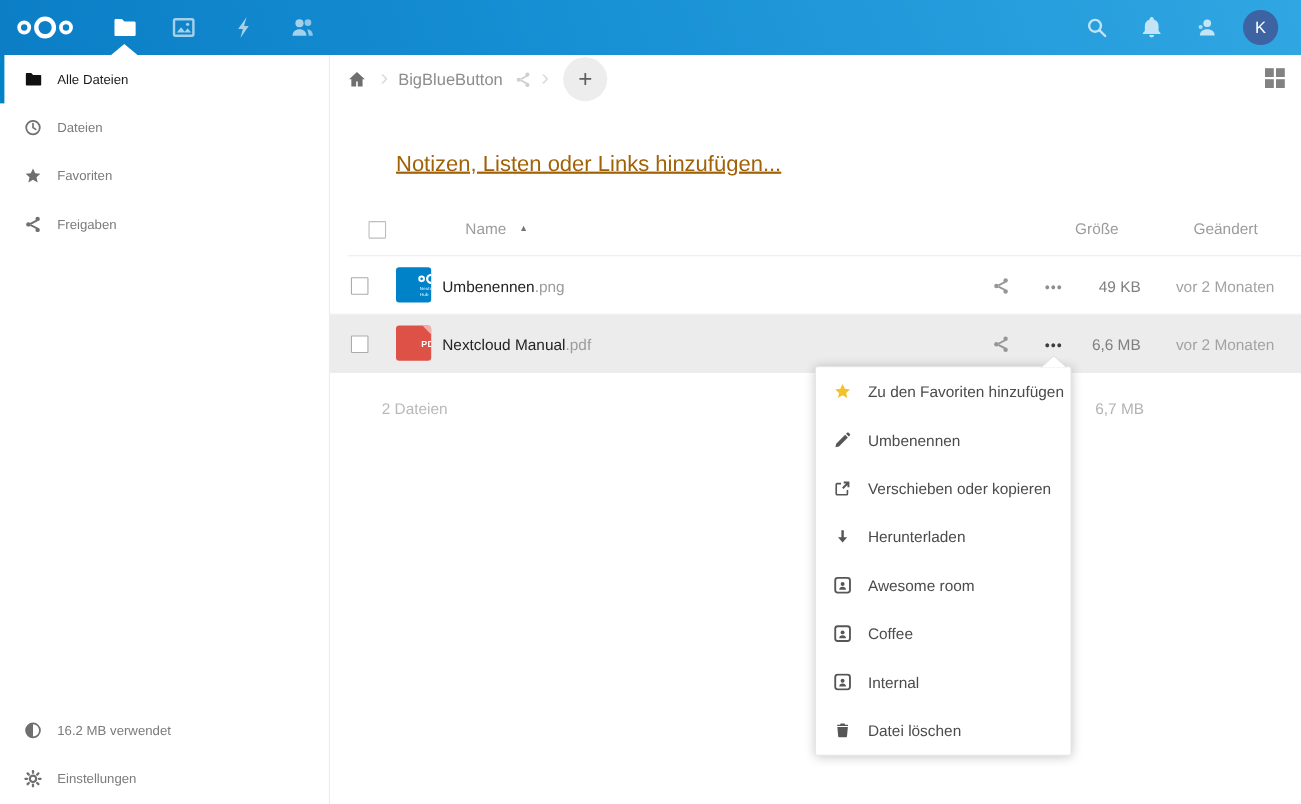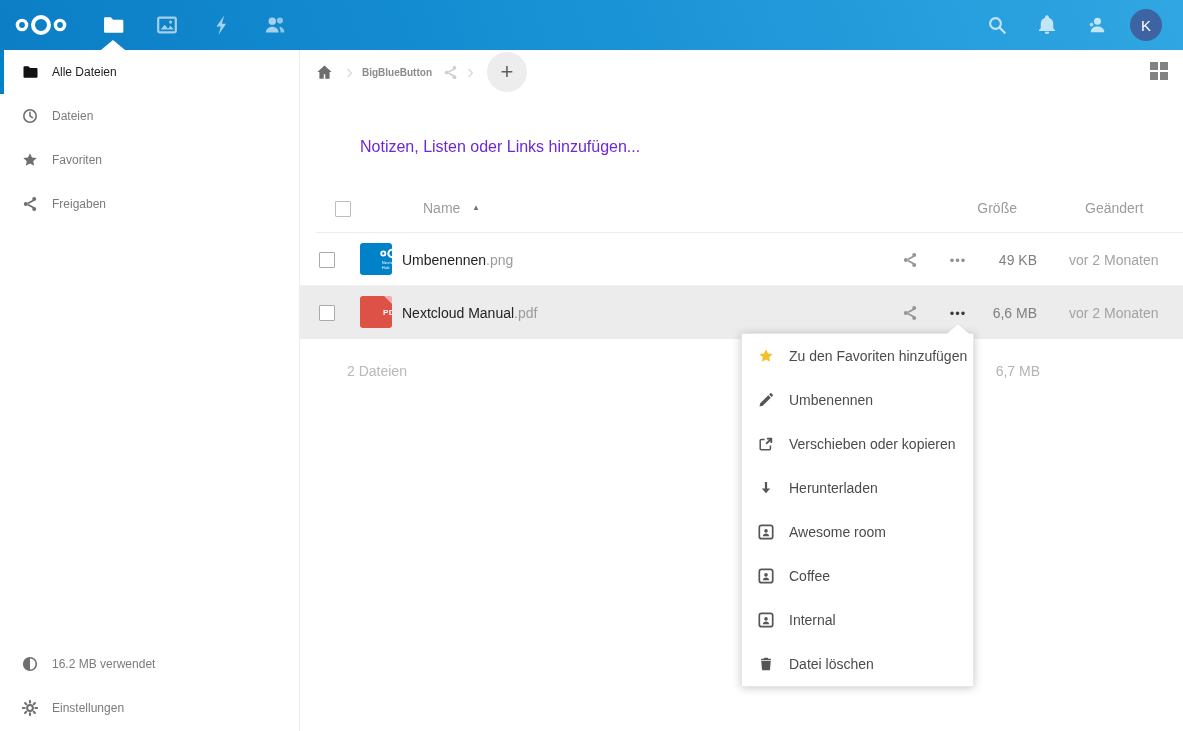--- a/index.html
+++ b/index.html
@@ -33,31 +33,31 @@
   .nav-item.active { color:#1c1c1c; font-weight:400; }
   .nav-item.active .nicon { color:#111; }
   .nav-item.active::before { content:''; position:absolute; left:0; top:0; bottom:0; width:4px; background:#0082c9; }
   .sidebar-bottom { position:absolute; left:0; right:1px; bottom:1px; }
 
   
   .breadcrumb { position:absolute; left:312px; top:52px; height:40px; display:flex; align-items:center; }
   .crumb-home { width:17px; height:17px; color:#6e6e6e; margin:0 4px; cursor:pointer; }
   .crumb-home svg { width:17px; height:17px; display:block; }
   .crumb-sep { color:#dcdcdc; font-size:21px; margin:0 9px; font-weight:300; transform:translateY(-1px); }
-  .crumb-name { font-size:10px; font-weight:bold; color:#8c8c8c; cursor:pointer; }
+  .crumb-name { font-size:15px; font-weight:normal; color:#8c8c8c; cursor:pointer; }
   .crumb-share { width:15px; height:15px; color:#cfcfcf; margin-left:11px; cursor:pointer; }
   .crumb-share svg { width:15px; height:15px; display:block; }
   .add-btn { width:40px; height:40px; border-radius:50%; background:#ededed; color:#5f5f5f;
              font-size:22px; font-weight:300; display:flex; align-items:center; justify-content:center;
              margin-left:4px; cursor:pointer; }
   .grid-btn { position:absolute; left:1150px; top:62px; width:18px; height:18px; cursor:pointer; }
   .grid-btn i { position:absolute; width:8px; height:8px; background:#828282; }
 
   
-  .notes { position:absolute; left:360px; top:138px; font-size:16px; color:#6d28d9; cursor:text; }
+  .notes { position:absolute; left:360px; top:138px; font-size:20px; color:#a16207; cursor:text;text-decoration:underline; }
 
   
   .checkbox { width:16px; height:16px; border:1px solid #ababab; border-radius:1px; background:#fff; cursor:pointer; }
   .thead { position:absolute; left:316px; top:186px; right:0; height:47px; border-bottom:1px solid #ededed;
            font-size:14px; color:#9c9c9c; }
   .thead .checkbox { position:absolute; left:19px; top:15px; border-color:#bdbdbd; }
   .th-name { position:absolute; left:107px; top:14px; cursor:pointer; }
   .sort-asc { position:absolute; left:156px; top:17px; font-size:8px; color:#757575; cursor:pointer; }
   .th-size { position:absolute; right:166px; top:14px; cursor:pointer; }
   .th-modified { position:absolute; left:769px; top:14px; cursor:pointer; }

